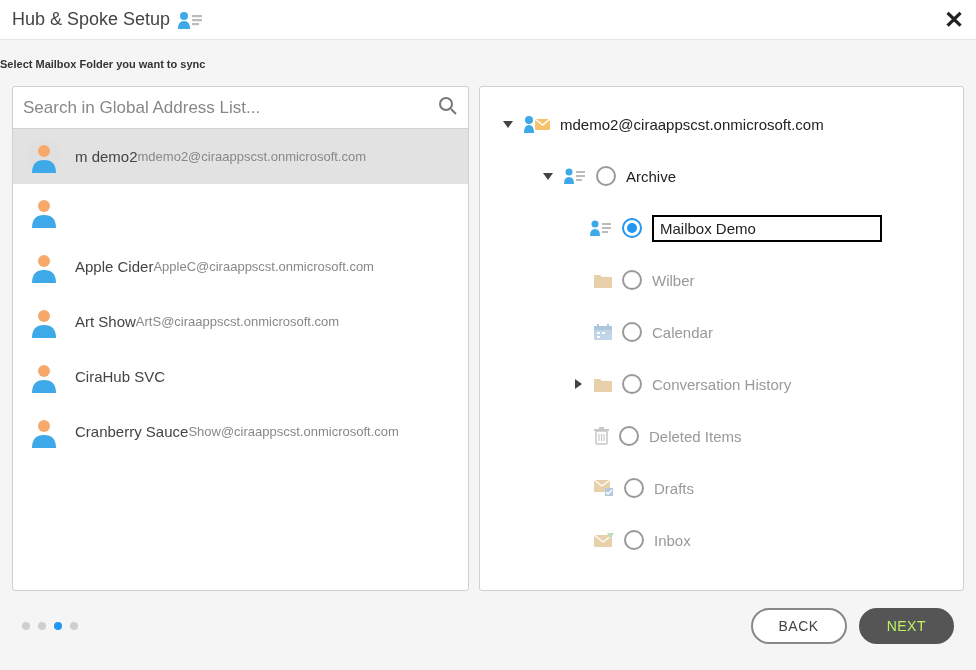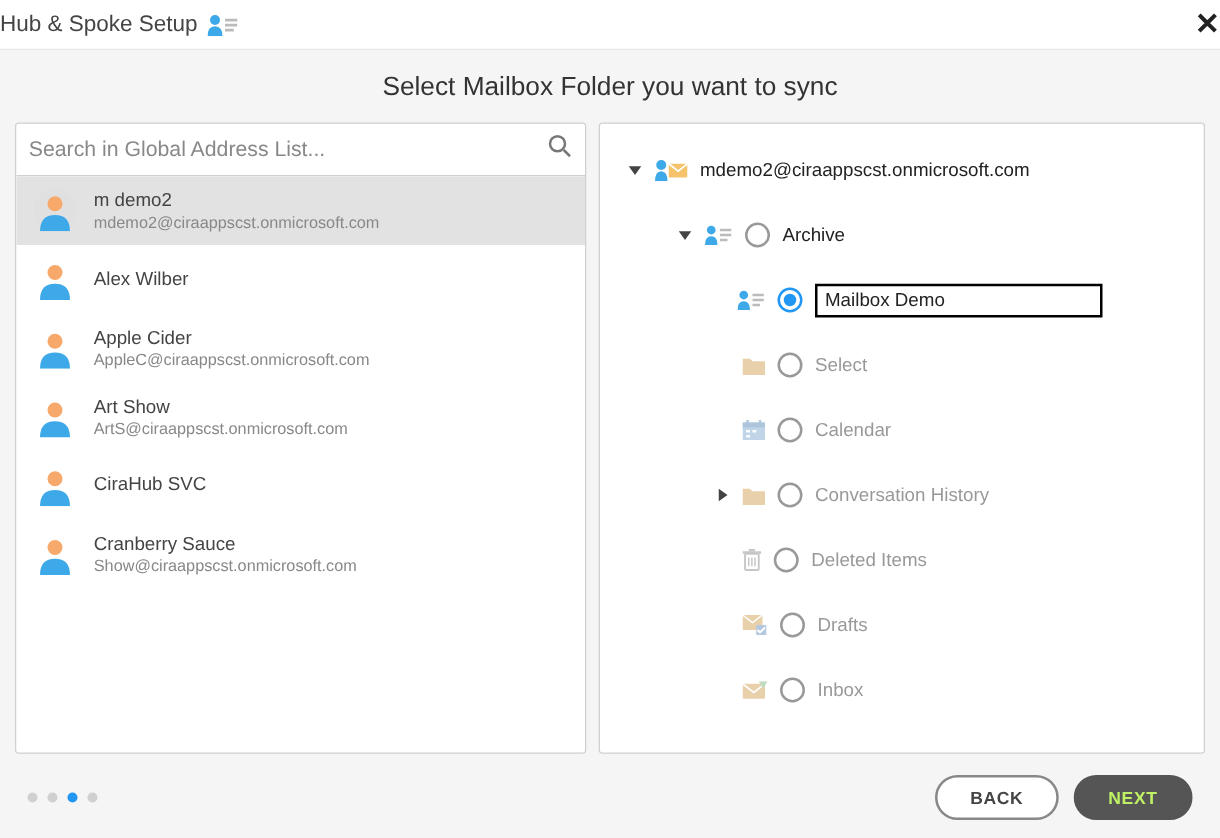--- a/index.html
+++ b/index.html
@@ -9,31 +9,30 @@
     width: 976px;
     height: 670px;
     overflow: hidden;
     color: #333;
   }
   .header {
     background: #fff;
     height: 40px;
     display: flex;
     align-items: center;
-    padding: 0 0;
+    padding: 0 12px;
     border-bottom: 1px solid #e5e5e5;
     justify-content: space-between;
   }
   .header-left { display: flex; align-items: center; gap: 8px; }
   .header-title { font-size: 18px; font-weight: 500; color: #444; }
   .close-x { font-size: 24px; font-weight: bold; cursor: pointer; color: #222; line-height: 1; }
   .subtitle {
-    text-align: center;
-    font-size: 21px;
-    font-weight: 400;
+    font-size: 11px;
+    font-weight: 700;
     color: #333;
     padding: 18px 0 16px;
   }
   .content {
     display: flex;
     gap: 10px;
     padding: 0 12px;
     height: 505px;
   }
   .left-panel, .right-panel {
@@ -73,21 +72,21 @@
     align-items: center;
     padding: 10px 14px;
     gap: 14px;
     cursor: pointer;
     border-bottom: 1px solid transparent;
   }
   .user-row.selected { background: #e2e2e2; }
   .avatar {
     width: 34px; height: 34px;
   }
-  .user-info { display: flex; flex-direction: column; }
+  .user-info { display: flex; }
   .user-name { font-size: 15px; color: #444; }
   .user-email { font-size: 13px; color: #888; margin-top: 1px; }
   .right-panel { padding: 18px 14px; overflow-y: auto; }
   .tree-row {
     display: flex;
     align-items: center;
     height: 38px;
     gap: 10px;
   }
   .tree-indent-0 { padding-left: 8px; }
@@ -148,21 +147,21 @@
     height: 70px;
   }
   .dots { display: flex; gap: 8px; align-items:center; }
   .dot { width: 8px; height: 8px; border-radius: 50%; background: #d0d0d0; }
   .dot.active { background: #2196f3; }
   .footer-buttons { display: flex; gap: 12px; }
   .btn {
     border-radius: 20px;
     padding: 8px 26px;
     font-size: 14px;
-    font-weight: 700;
+    font-weight: 400;
     letter-spacing: 0.5px;
     cursor: pointer;
   }
   .btn-back {
     background: #fff;
     border: 2px solid #888;
     color: #444;
   }
   .btn-next {
     background: #555;
@@ -219,21 +218,20 @@
         </div>
       </div>
       <div class="user-row">
         <span class="avatar">
           <svg width="34" height="34" viewBox="0 0 34 34">
               <circle cx="17" cy="12" r="6" fill="#f6a96b"></circle>
               <path d="M5 34 Q5 21 17 21 Q29 21 29 34 Z" fill="#3ea9e8"></path>
             </svg>
         </span>
         <div class="user-info">
-          <span class="user-name">Alex Wilber</span>
         </div>
       </div>
       <div class="user-row">
         <span class="avatar">
           <svg width="34" height="34" viewBox="0 0 34 34">
               <circle cx="17" cy="12" r="6" fill="#f6a96b"></circle>
               <path d="M5 34 Q5 21 17 21 Q29 21 29 34 Z" fill="#3ea9e8"></path>
             </svg>
         </span>
         <div class="user-info">
@@ -335,21 +333,21 @@
     <div style="height:14px"></div>
 
     <div class="tree-row tree-indent-2b">
       <span class="arrow-slot"></span>
       <span class="icon-folder muted-icon">
         <svg width="18" height="15" viewBox="0 0 18 15">
             <path d="M0 2 L6 2 L8 4 L18 4 L18 15 L0 15 Z" fill="#e8a94a"></path>
           </svg>
       </span>
       <span class="radio"></span>
-      <span class="folder-label muted">Select</span>
+      <span class="folder-label muted">Wilber</span>
     </div>
 
     <div style="height:14px"></div>
 
     <div class="tree-row tree-indent-2b">
       <span class="arrow-slot"></span>
       <span class="icon-calendar muted-icon">
         <svg width="18" height="16" viewBox="0 0 18 16">
             <rect x="0" y="2" width="18" height="14" rx="1" fill="#7fb8e8"></rect>
             <rect x="0" y="2" width="18" height="4" fill="#5a9bd4"></rect>

